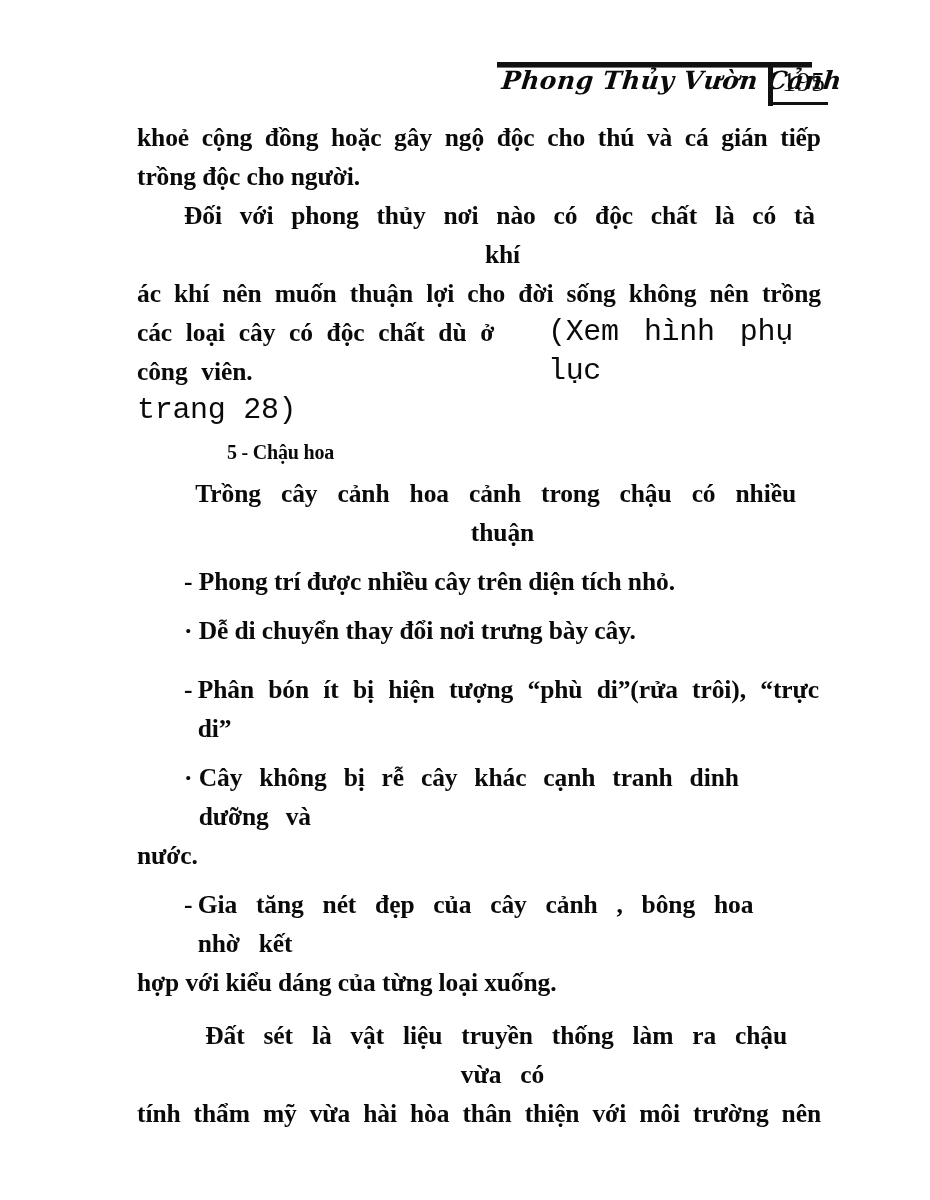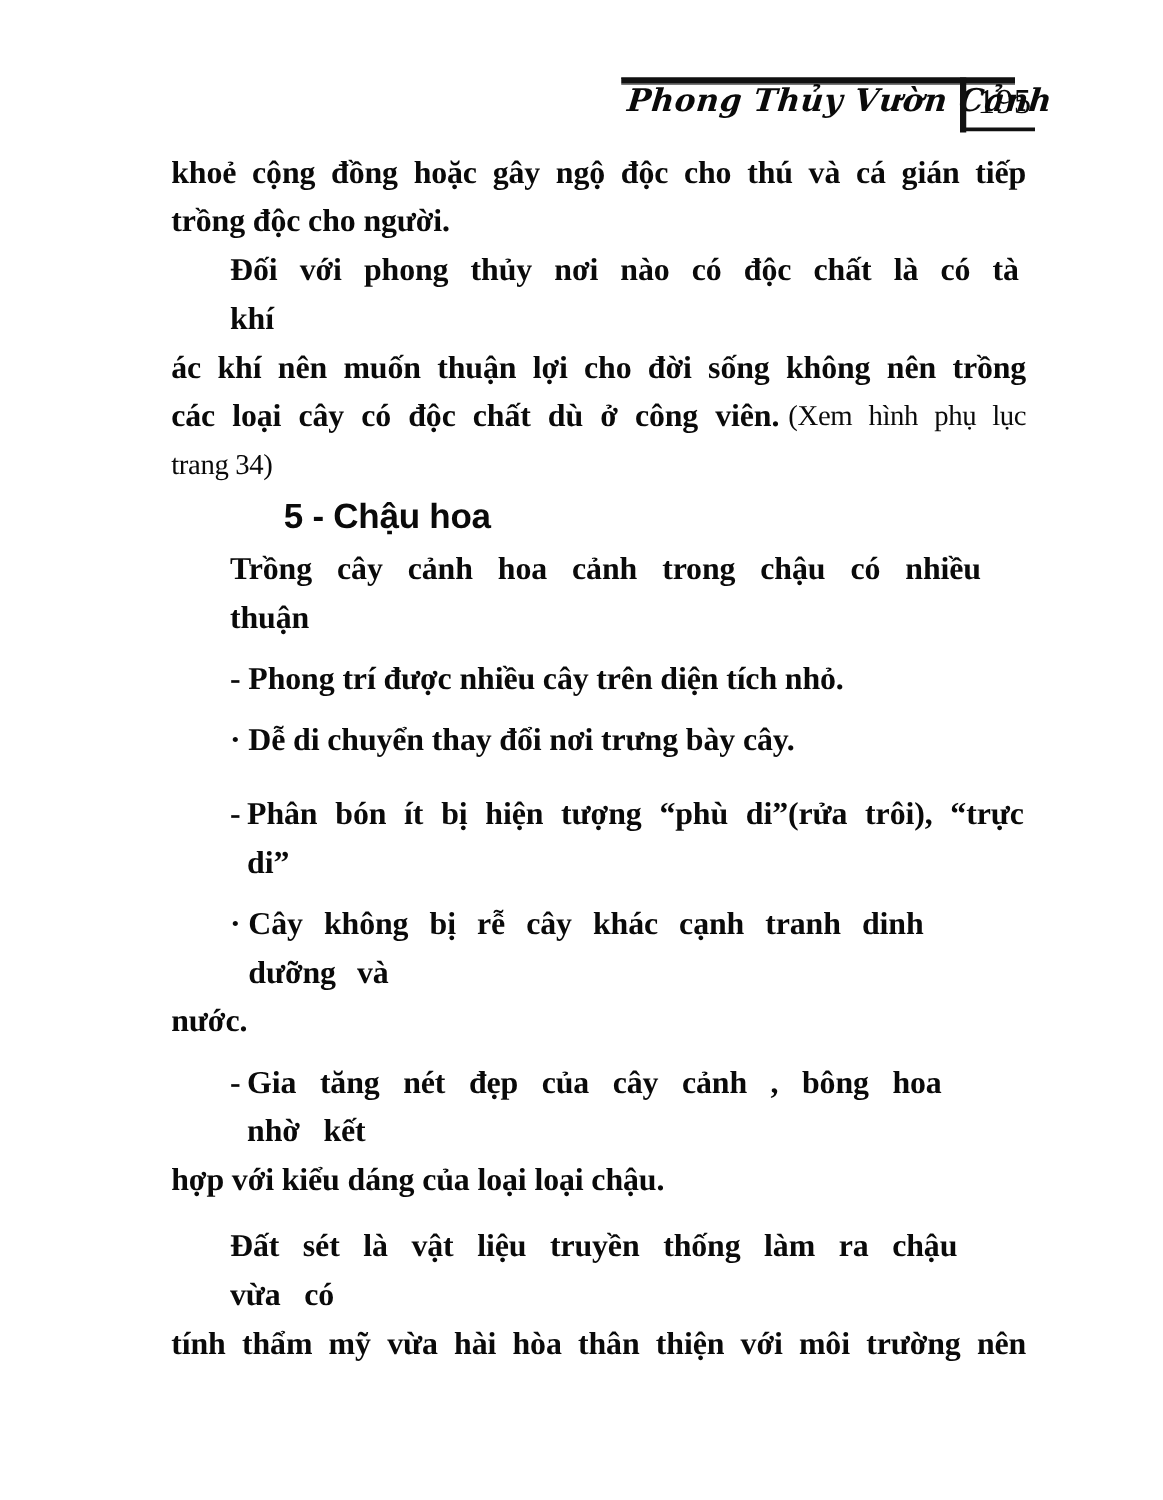--- a/index.html
+++ b/index.html
@@ -110,41 +110,41 @@
   }
 
   
   .ln.j {
     display: flex;
     justify-content: space-between;
     white-space: normal;
   }
   .ln.j > span { display: inline-block; }
 
-  .ln.indent { padding-left: 47px; }
+  .ln.indent { padding-left: 47px; text-align: center; }
   .ln.indent-bullet { padding-left: 47px; }
 
   .gap-sm { height: 10px; }
   .gap-md { height: 14px; }
 
   
   .sans {
-    font-family: Liberation Serif, serif;
+    font-family: Liberation Mono, monospace;
     font-weight: 400;
-    font-size: 23px;
+    font-size: 30px;
     letter-spacing: -0.3px;
   }
 
   
   .heading {
     display: block;
     padding-left: 90px;
-    font-family: Liberation Sans, sans-serif;
+    font-family: Liberation Serif, serif;
     font-weight: 700;
-    font-size: 28px;
+    font-size: 20px;
     line-height: 44px;
     letter-spacing: -0.2px;
     white-space: nowrap;
   }
 </style>
 </head>
 <body>
 
 <div class="page">
 
@@ -169,21 +169,21 @@
       <span class="ln j indent">
           <span>Đối<span class="ws" style="padding-right: 11.4896px;"> </span>với<span class="ws" style="padding-right: 11.4896px;"> </span>phong<span class="ws" style="padding-right: 11.4896px;"> </span>thủy<span class="ws" style="padding-right: 11.4896px;"> </span>nơi<span class="ws" style="padding-right: 11.4896px;"> </span>nào<span class="ws" style="padding-right: 11.4896px;"> </span>có<span class="ws" style="padding-right: 11.4896px;"> </span>độc<span class="ws" style="padding-right: 11.4896px;"> </span>chất<span class="ws" style="padding-right: 11.4896px;"> </span>là<span class="ws" style="padding-right: 11.4896px;"> </span>có<span class="ws" style="padding-right: 11.4896px;"> </span>tà<span class="ws" style="padding-right: 11.4896px;"> </span>khí</span>
         </span>
       <span class="ln j">
           <span>ác<span class="ws" style="padding-right: 6.8196px;"> </span>khí<span class="ws" style="padding-right: 6.8196px;"> </span>nên<span class="ws" style="padding-right: 6.8196px;"> </span>muốn<span class="ws" style="padding-right: 6.8196px;"> </span>thuận<span class="ws" style="padding-right: 6.8196px;"> </span>lợi<span class="ws" style="padding-right: 6.8196px;"> </span>cho<span class="ws" style="padding-right: 6.8196px;"> </span>đời<span class="ws" style="padding-right: 6.8196px;"> </span>sống<span class="ws" style="padding-right: 6.8196px;"> </span>không<span class="ws" style="padding-right: 6.8196px;"> </span>nên<span class="ws" style="padding-right: 6.8196px;"> </span>trồng</span>
         </span>
       <span class="ln j">
           <span>các<span class="ws" style="padding-right: 7.42448px;"> </span>loại<span class="ws" style="padding-right: 7.42448px;"> </span>cây<span class="ws" style="padding-right: 7.42448px;"> </span>có<span class="ws" style="padding-right: 7.42448px;"> </span>độc<span class="ws" style="padding-right: 7.42448px;"> </span>chất<span class="ws" style="padding-right: 7.42448px;"> </span>dù<span class="ws" style="padding-right: 7.42448px;"> </span>ở<span class="ws" style="padding-right: 7.42448px;"> </span>công<span class="ws" style="padding-right: 7.42448px;"> </span>viên.</span>
           <span class="sans">(Xem<span class="ws" style="padding-right: 7.42448px;"> </span>hình<span class="ws" style="padding-right: 7.42448px;"> </span>phụ<span class="ws" style="padding-right: 7.42448px;"> </span>lục</span>
         </span>
-      <span class="ln sans">trang 34)</span>
+      <span class="ln sans">trang 28)</span>
     </div>
 
     <div class="heading">5 - Chậu hoa</div>
 
     <div>
       <span class="ln j indent">
           <span>Trồng<span class="ws" style="padding-right: 13.7361px;"> </span>cây<span class="ws" style="padding-right: 13.7361px;"> </span>cảnh<span class="ws" style="padding-right: 13.7361px;"> </span>hoa<span class="ws" style="padding-right: 13.7361px;"> </span>cảnh<span class="ws" style="padding-right: 13.7361px;"> </span>trong<span class="ws" style="padding-right: 13.7361px;"> </span>chậu<span class="ws" style="padding-right: 13.7361px;"> </span>có<span class="ws" style="padding-right: 13.7361px;"> </span>nhiều<span class="ws" style="padding-right: 13.7361px;"> </span>thuận</span>
         </span>
     </div>
 
@@ -218,21 +218,21 @@
           </span>
         <span class="ln">nước.</span>
       </div>
       <div class="gap-sm"></div>
 
       <div>
         <span class="ln j indent-bullet">
             <span><span>-</span>&nbsp;</span>
             <span>Gia<span class="ws" style="padding-right: 12.5824px;"> </span>tăng<span class="ws" style="padding-right: 12.5824px;"> </span>nét<span class="ws" style="padding-right: 12.5824px;"> </span>đẹp<span class="ws" style="padding-right: 12.5824px;"> </span>của<span class="ws" style="padding-right: 12.5824px;"> </span>cây<span class="ws" style="padding-right: 12.5824px;"> </span>cảnh<span class="ws" style="padding-right: 12.5824px;"> </span>,<span class="ws" style="padding-right: 12.5824px;"> </span>bông<span class="ws" style="padding-right: 12.5824px;"> </span>hoa<span class="ws" style="padding-right: 12.5824px;"> </span>nhờ<span class="ws" style="padding-right: 12.5824px;"> </span>kết</span>
           </span>
-        <span class="ln">hợp với kiểu dáng của loại loại chậu.</span>
+        <span class="ln">hợp với kiểu dáng của từng loại xuống.</span>
       </div>
 
     </div>
 
     <div class="gap-md"></div>
 
     <div>
       <span class="ln j indent">
           <span>Đất<span class="ws" style="padding-right: 12.625px;"> </span>sét<span class="ws" style="padding-right: 12.625px;"> </span>là<span class="ws" style="padding-right: 12.625px;"> </span>vật<span class="ws" style="padding-right: 12.625px;"> </span>liệu<span class="ws" style="padding-right: 12.625px;"> </span>truyền<span class="ws" style="padding-right: 12.625px;"> </span>thống<span class="ws" style="padding-right: 12.625px;"> </span>làm<span class="ws" style="padding-right: 12.625px;"> </span>ra<span class="ws" style="padding-right: 12.625px;"> </span>chậu<span class="ws" style="padding-right: 12.625px;"> </span>vừa<span class="ws" style="padding-right: 12.625px;"> </span>có</span>
         </span>

